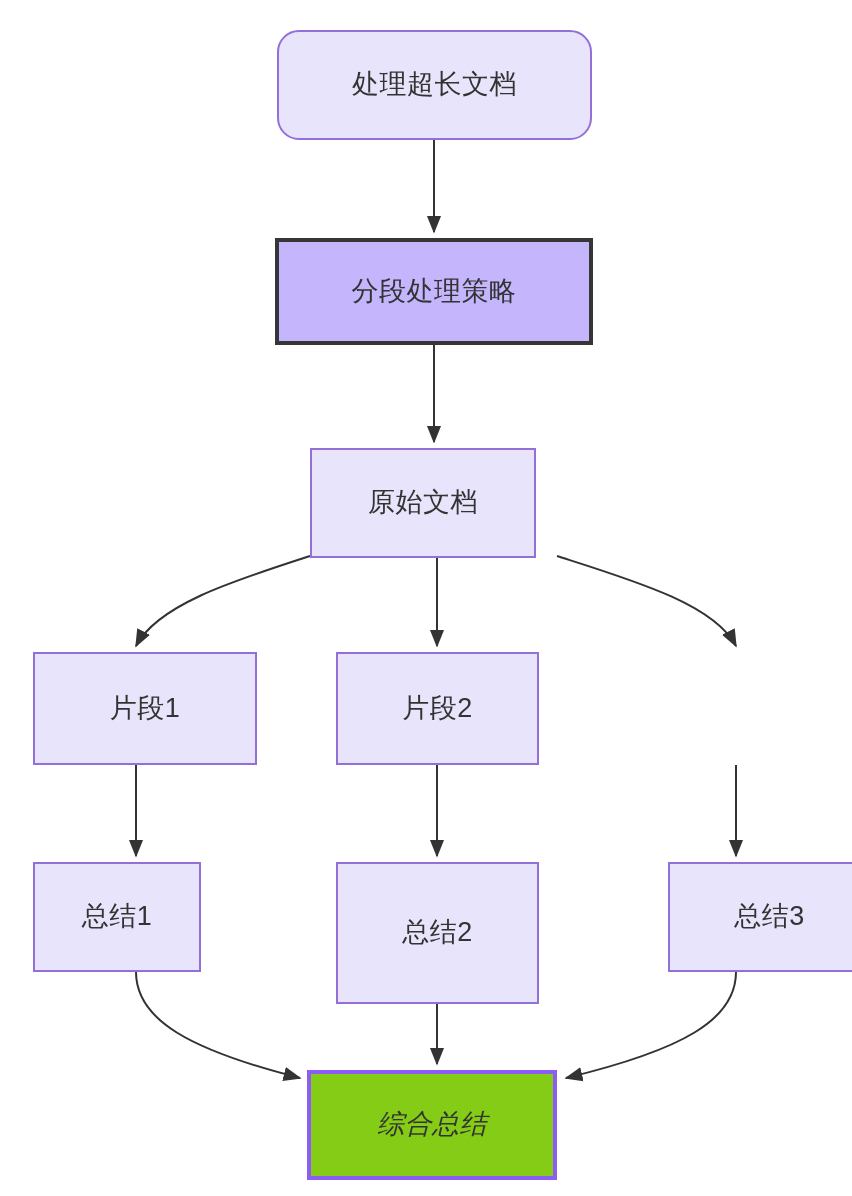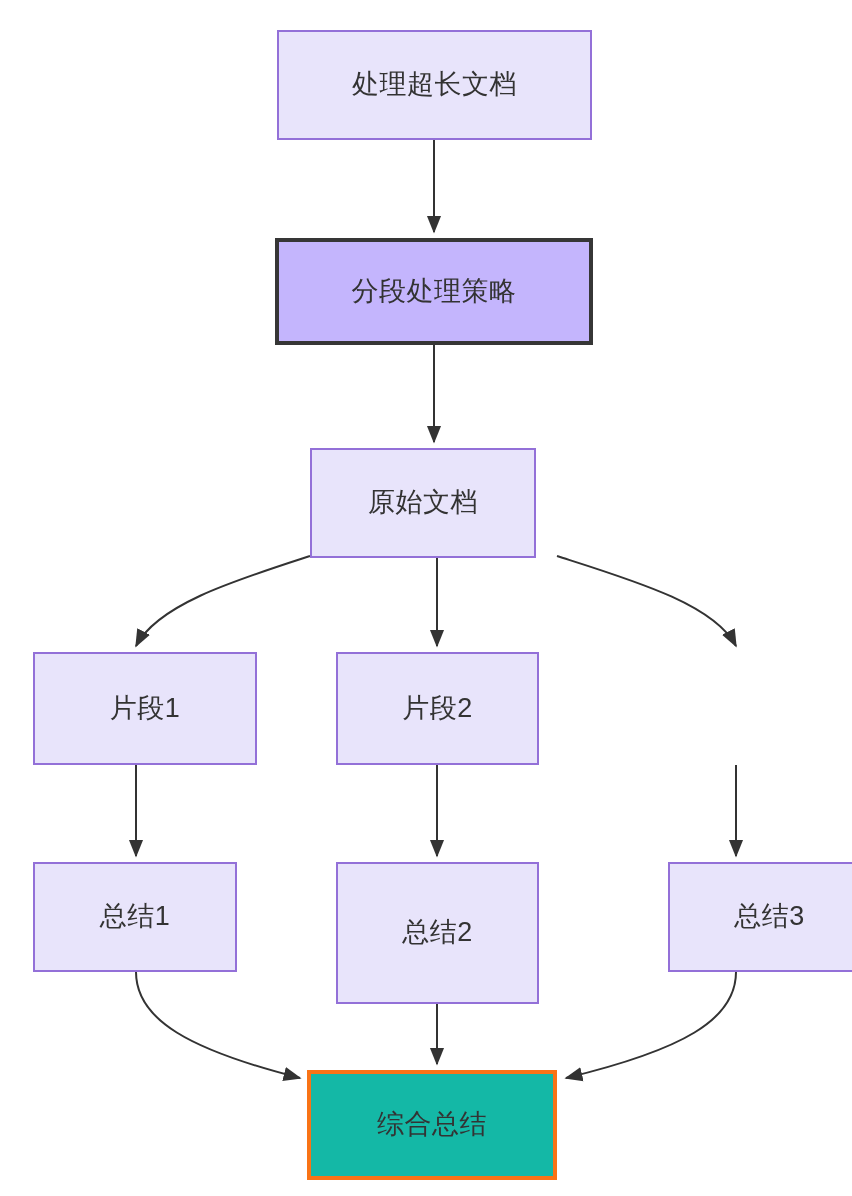--- a/index.html
+++ b/index.html
@@ -41,22 +41,23 @@
   }
   .node-normal {
     background: #e8e4fb;
     border: 2px solid #9370d8;
   }
   .node-emphasis {
     background: #c4b5fd;
     border: 4px solid #363636;
   }
   .node-result {
-    background: #14b8a6;
-    border: 4px solid #f97316;
+    background: #84cc16;
+    border: 4px solid #8b5cf6;
+    font-style: italic;
   }
   .node-label {
     display: block;
   }
 </style>
 </head>
 <body>
 
 <div id="diagram-root">
 
@@ -83,42 +84,42 @@
 
     <path d="M736,765 L736,856" fill="none" stroke="#333333" stroke-width="2" marker-end="url(#arrowhead)"></path>
 
     <path d="M136,972 C136,1020 190,1050 300,1078" fill="none" stroke="#333333" stroke-width="2" marker-end="url(#arrowhead)"></path>
 
     <path d="M437,972 L437,1064" fill="none" stroke="#333333" stroke-width="2" marker-end="url(#arrowhead)"></path>
 
     <path d="M736,972 C736,1020 682,1050 566,1078" fill="none" stroke="#333333" stroke-width="2" marker-end="url(#arrowhead)"></path>
   </svg>
 
-  <div class="node node-normal" style="left:277px; top:30px; width:315px; height:110px;">
+  <div class="node node-normal" style="left:277px; top:30px; width:315px; height:110px;border-radius:22px;">
     <span class="node-label">处理超长文档</span>
   </div>
 
   <div class="node node-emphasis" style="left:275px; top:238px; width:318px; height:107px;">
     <span class="node-label">分段处理策略</span>
   </div>
 
   <div class="node node-normal" style="left:310px; top:448px; width:226px; height:110px;">
     <span class="node-label">原始文档</span>
   </div>
 
   <div class="node node-normal" style="left:33px; top:652px; width:224px; height:113px;">
     <span class="node-label">片段1</span>
   </div>
 
   <div class="node node-normal" style="left:336px; top:652px; width:203px; height:113px;">
     <span class="node-label">片段2</span>
   </div>
 
 
-  <div class="node node-normal" style="left:33px; top:862px; width:204px; height:110px;">
+  <div class="node node-normal" style="left:33px; top:862px; width:168px; height:110px;">
     <span class="node-label">总结1</span>
   </div>
 
   <div class="node node-normal" style="left:336px; top:862px; width:203px; height:142px;">
     <span class="node-label">总结2</span>
   </div>
 
   <div class="node node-normal" style="left:668px; top:862px; width:203px; height:110px;">
     <span class="node-label">总结3</span>
   </div>

